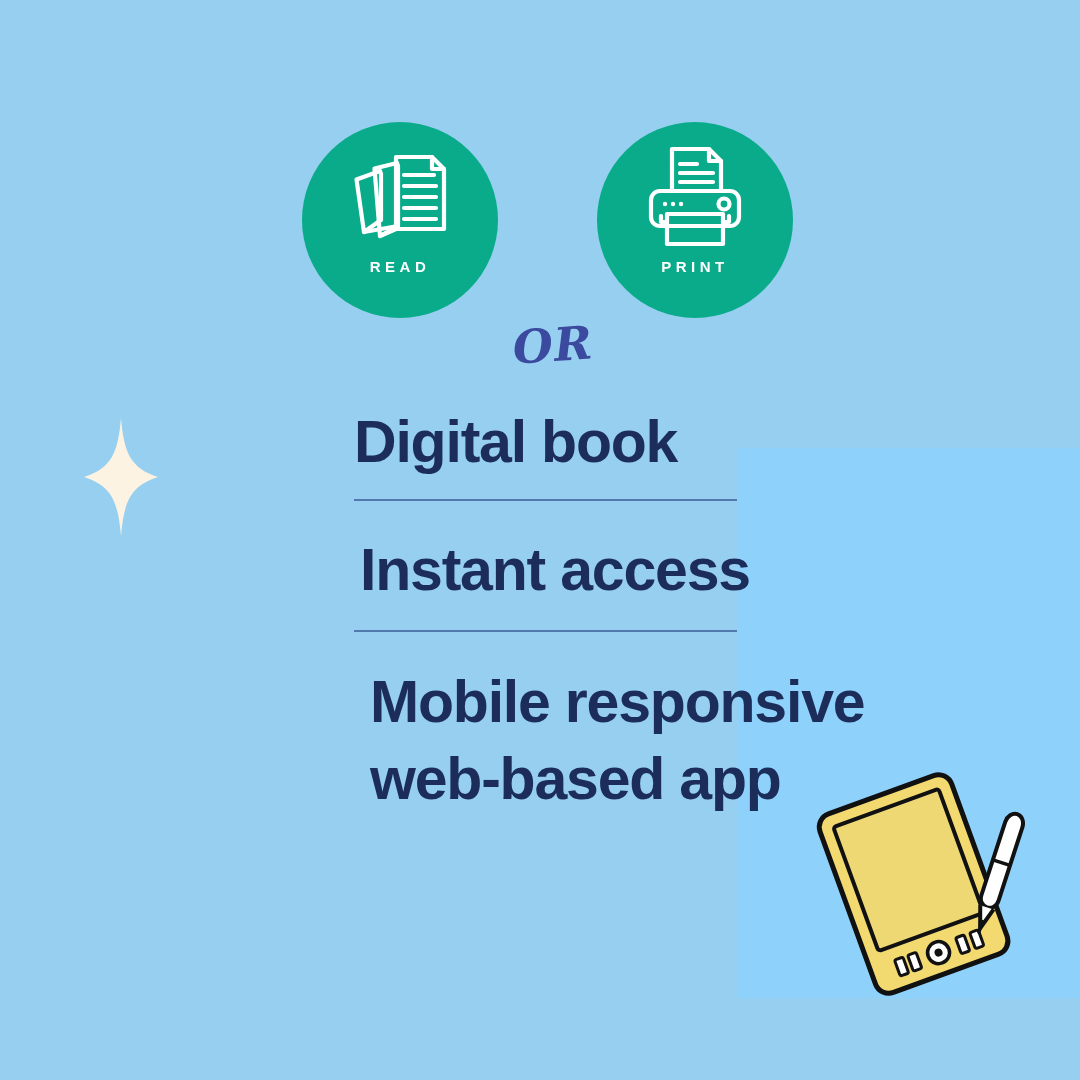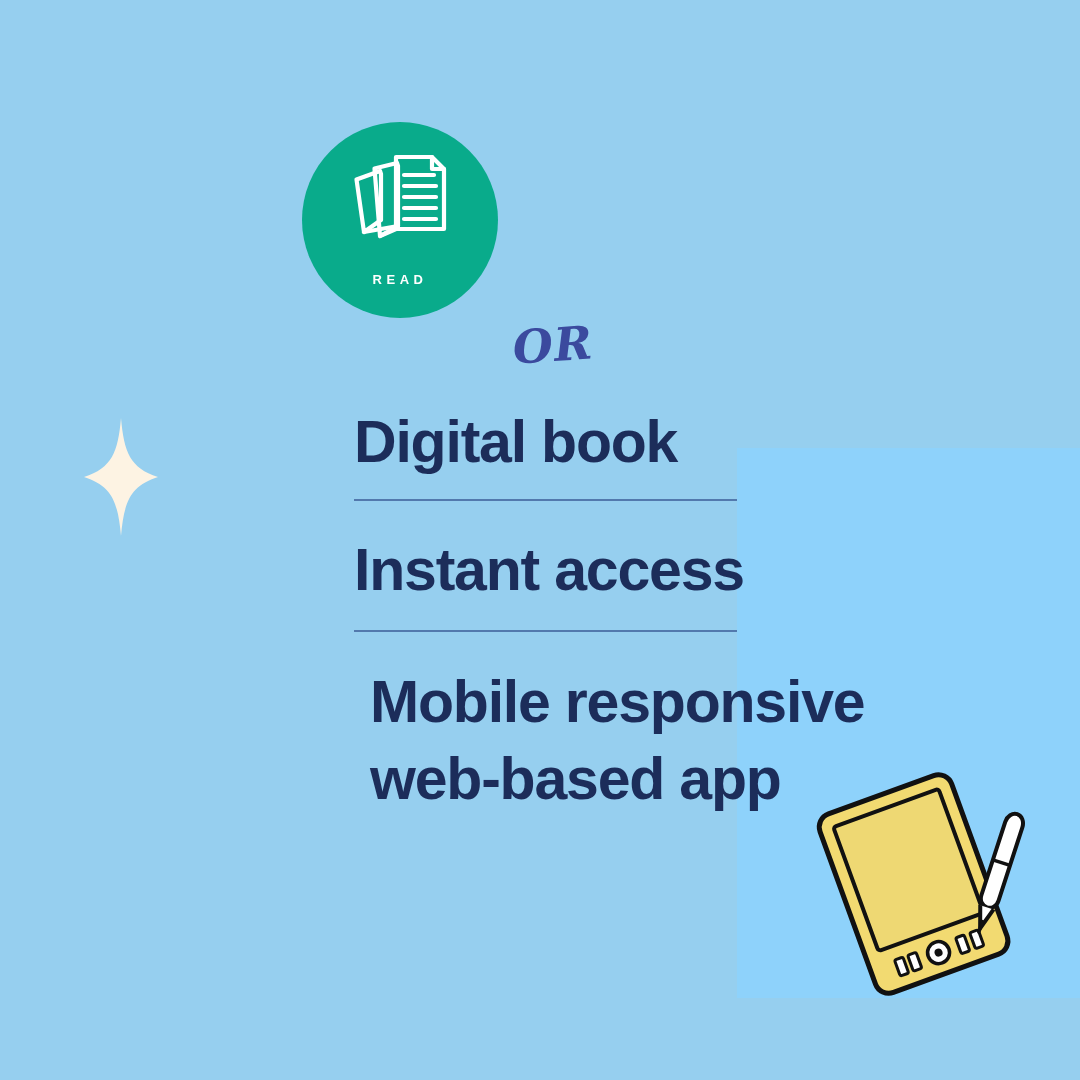--- a/index.html
+++ b/index.html
@@ -26,22 +26,22 @@
     position:absolute;top:0;width:196px;height:196px;border-radius:50%;
     background:#09ab8b;
     display:flex;flex-direction:column;align-items:center;justify-content:flex-start;
   }
   .badge.read{left:302px;}
   .badge.print{left:597px;}
   .badge .glyph{
     margin-top:22px;width:112px;height:108px;display:block;
   }
   .badge .badge-label{
-    margin-top:20px;
-    color:#ffffff;font-size:13px;font-weight:bold;letter-spacing:4.5px;
+    margin-top:6px;
+    color:#ffffff;font-size:15px;font-weight:bold;letter-spacing:4.5px;
     font-family:"Liberation Sans", sans-serif;
   }
   .or-text{
     position:absolute;left:493px;top:196px;width:120px;text-align:center;
     color:#3b4a9e;
     font-family:"DejaVu Serif", serif;
     font-style:italic;font-weight:bold;font-size:46px;
     letter-spacing:1px;
     transform:rotate(-4deg);
   }
@@ -54,21 +54,21 @@
   .feature-text{
     color:#1c2d5a;
     font-family:"Liberation Sans", sans-serif;
     font-weight:bold;
     font-size:59px;
     line-height:1.31;
     letter-spacing:-1.2px;
     white-space:pre-line;
   }
   .f1{position:absolute;left:0;top:0;text-align:center;}
-  .f2{position:absolute;left:0;top:128px;}
+  .f2{position:absolute;left:6px;top:128px;}
   .f3{position:absolute;left:16px;top:260px;}
   .divider{
     position:absolute;left:0;width:383px;height:2px;background:#5279ad;
   }
   .d1{top:95px;}
   .d2{top:226px;}
 
   
   .tablet-art{
     position:absolute;left:800px;top:760px;width:250px;height:250px;
@@ -98,20 +98,44 @@
 
         <path d="M60 31 H90"></path>
         <path d="M60 42 H92"></path>
         <path d="M60 53 H92"></path>
         <path d="M60 64 H92"></path>
         <path d="M60 75 H92"></path>
       </svg>
       <div class="badge-label">READ</div>
     </div>
 
+    <div class="badge print">
+      <svg class="glyph" viewBox="0 0 112 108" fill="none" stroke="#ffffff" stroke-width="4.2" stroke-linejoin="round" stroke-linecap="round">
+
+        <path d="M33 5 H70 L82 17 V47 H33 Z"></path>
+        <path d="M70 5 V17 H82"></path>
+        <path d="M41 20 H58"></path>
+        <path d="M41 29 H74"></path>
+        <path d="M41 38 H74"></path>
+
+        <rect x="12" y="47" width="88" height="35" rx="9"></rect>
+
+        <circle cx="26" cy="60" r="2.2" fill="#ffffff" stroke="none"></circle>
+        <circle cx="34" cy="60" r="2.2" fill="#ffffff" stroke="none"></circle>
+        <circle cx="42" cy="60" r="2.2" fill="#ffffff" stroke="none"></circle>
+
+        <circle cx="85" cy="60" r="5.5"></circle>
+
+        <path d="M28 70 H84 V100 H28 Z"></path>
+
+        <path d="M22 72 v6 h6"></path>
+        <path d="M90 72 v6 h-6"></path>
+      </svg>
+      <div class="badge-label">PRINT</div>
+    </div>
 
     <div class="or-text">OR</div>
   </div>
 
   <svg class="sparkle" viewBox="0 0 74 118">
     <path d="M37 0 C40 34 46 50 74 59 C46 68 40 84 37 118 C34 84 28 68 0 59 C28 50 34 34 37 0 Z" fill="#fdf3e3"></path>
   </svg>
 
   <div class="features">
     <div class="feature-text f1">Digital book</div>

